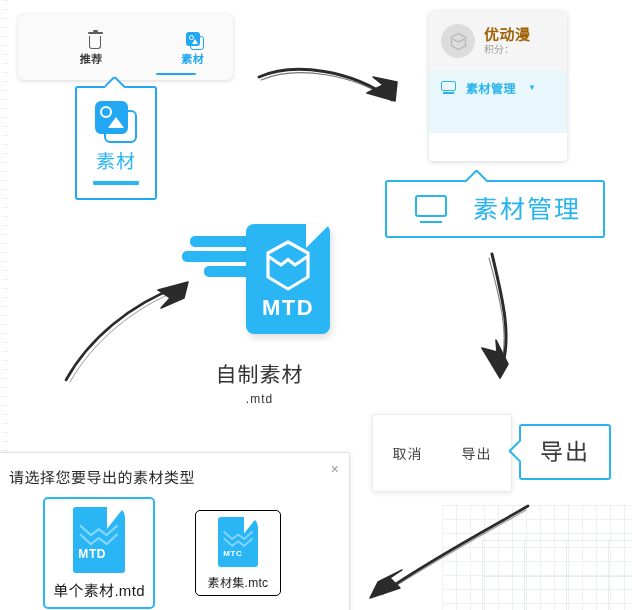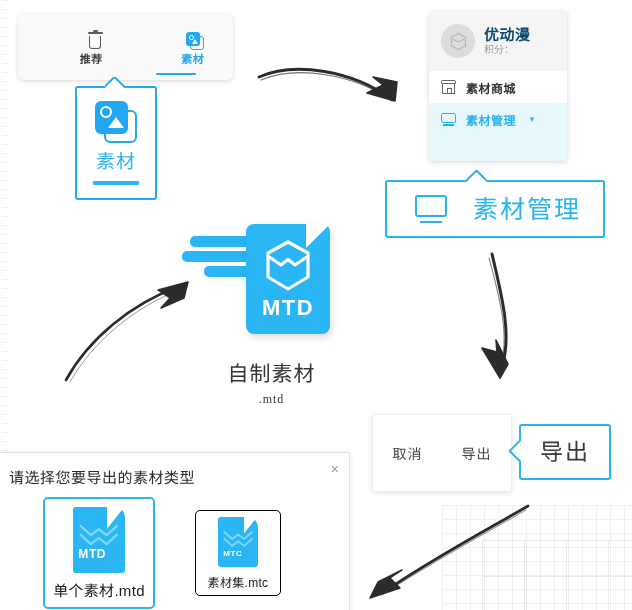--- a/index.html
+++ b/index.html
@@ -88,21 +88,21 @@
 
   
   .acctwin{
     left:429px;top:11px;width:138px;height:150px;
     background:#fff;border-radius:4px;box-shadow:0 1px 5px rgba(0,0,0,.17);overflow:hidden;
   }
   .acct-head{height:60px;background:#f5f5f5;display:flex;align-items:center;padding:0 12px;gap:9px;box-sizing:border-box;}
   .avatar{width:34px;height:34px;border-radius:50%;background:#dcdcdc;display:flex;align-items:center;justify-content:center;flex:0 0 auto;}
   .avatar .hex{width:17px;height:19px;display:block;}
   .acct-meta{display:flex;flex-direction:column;gap:1px;}
-  .acct-name{font-size:15px;color:#0c4a6e;font-weight:bold;line-height:17px;letter-spacing:.5px;text-align:center;}
+  .acct-name{font-size:15px;color:#a16207;font-weight:bold;line-height:17px;letter-spacing:.5px;text-align:center;}
   .acct-pts{font-size:10px;color:#9a9a9a;line-height:12px;}
   .menu-row{height:32px;display:flex;align-items:center;gap:10px;padding:0 12px;box-sizing:border-box;font-size:12px;color:#333;font-weight:bold;cursor:pointer;}
   .menu-row.active{background:#e8f7fb;color:#29b4ef;}
   .menu-row .lbl{letter-spacing:.5px;}
   .menu-row .caret{margin-left:2px;font-size:8px;color:#29b4ef;}
   .ic-shop{width:15px;height:14px;position:relative;flex:0 0 auto;}
   .ic-shop .roof{position:absolute;top:0;left:0;width:15px;height:4px;border:1.3px solid #666;border-radius:2px 2px 0 0;box-sizing:border-box;}
   .ic-shop .base{position:absolute;top:4px;left:1px;width:13px;height:10px;border:1.3px solid #666;border-top:none;box-sizing:border-box;}
   .ic-shop .base:after{content:"";position:absolute;left:3.5px;bottom:0;width:5px;height:5px;border:1.2px solid #666;border-bottom:none;box-sizing:border-box;}
   .ic-mon{width:15px;height:13px;position:relative;flex:0 0 auto;}
@@ -144,22 +144,22 @@
     clip-path:polygon(100% 0,0 0,100% 100%);
     transform:scaleX(-1);
   }
   .mtd-hex{position:absolute;left:50%;top:16px;margin-left:-24px;width:48px;height:52px;}
   .mtd-label{
     position:absolute;left:0;right:0;bottom:13px;text-align:center;
     color:#fff;font-size:22px;font-weight:bold;letter-spacing:1.5px;
     font-family:"Liberation Sans",sans-serif;
   }
   .mtd-caption{
-    left:204px;top:362px;width:135px;text-align:center;
-    font-size:21px;color:#333;line-height:25px;letter-spacing:1px;font-family:Liberation Serif, serif;
+    left:192px;top:362px;width:135px;text-align:center;
+    font-size:21px;color:#333;line-height:25px;letter-spacing:1px;
   }
   .mtd-caption .ext{font-size:12px;display:block;}
 
   
   .dialog{
     left:-2px;top:452px;width:350px;height:162px;
     background:#fff;border:1px solid #e2e2e2;border-radius:2px;
     box-shadow:0 1px 6px rgba(0,0,0,.10);
   }
   .dialog-title{position:absolute;left:10px;top:13px;font-size:15px;color:#2b2b2b;letter-spacing:.5px;}
@@ -272,27 +272,20 @@
           <path d="M10 1.5 L18.2 6 L18.2 16 L10 20.5 L1.8 16 L1.8 6 Z" fill="none" stroke="#b8b8b8" stroke-width="1.6"></path>
           <path d="M3.2 8.2 L10 11.6 L16.8 8.2" fill="none" stroke="#b8b8b8" stroke-width="1.6"></path>
         </svg>
       </span>
       <span class="acct-meta">
         <span class="acct-name">优动漫</span>
         <span class="acct-pts">积分：</span>
       </span>
     </div>
 
-    <div class="menu-row">
-      <span class="ic-shop">
-          <span class="roof"></span>
-          <span class="base"></span>
-        </span>
-      <span class="lbl">素材商城</span>
-    </div>
 
     <div class="menu-row active">
       <span class="ic-mon">
           <span class="scr"></span>
           <span class="stand"></span>
         </span>
       <span class="lbl">素材管理</span>
       <span class="caret">▼</span>
     </div>
 

